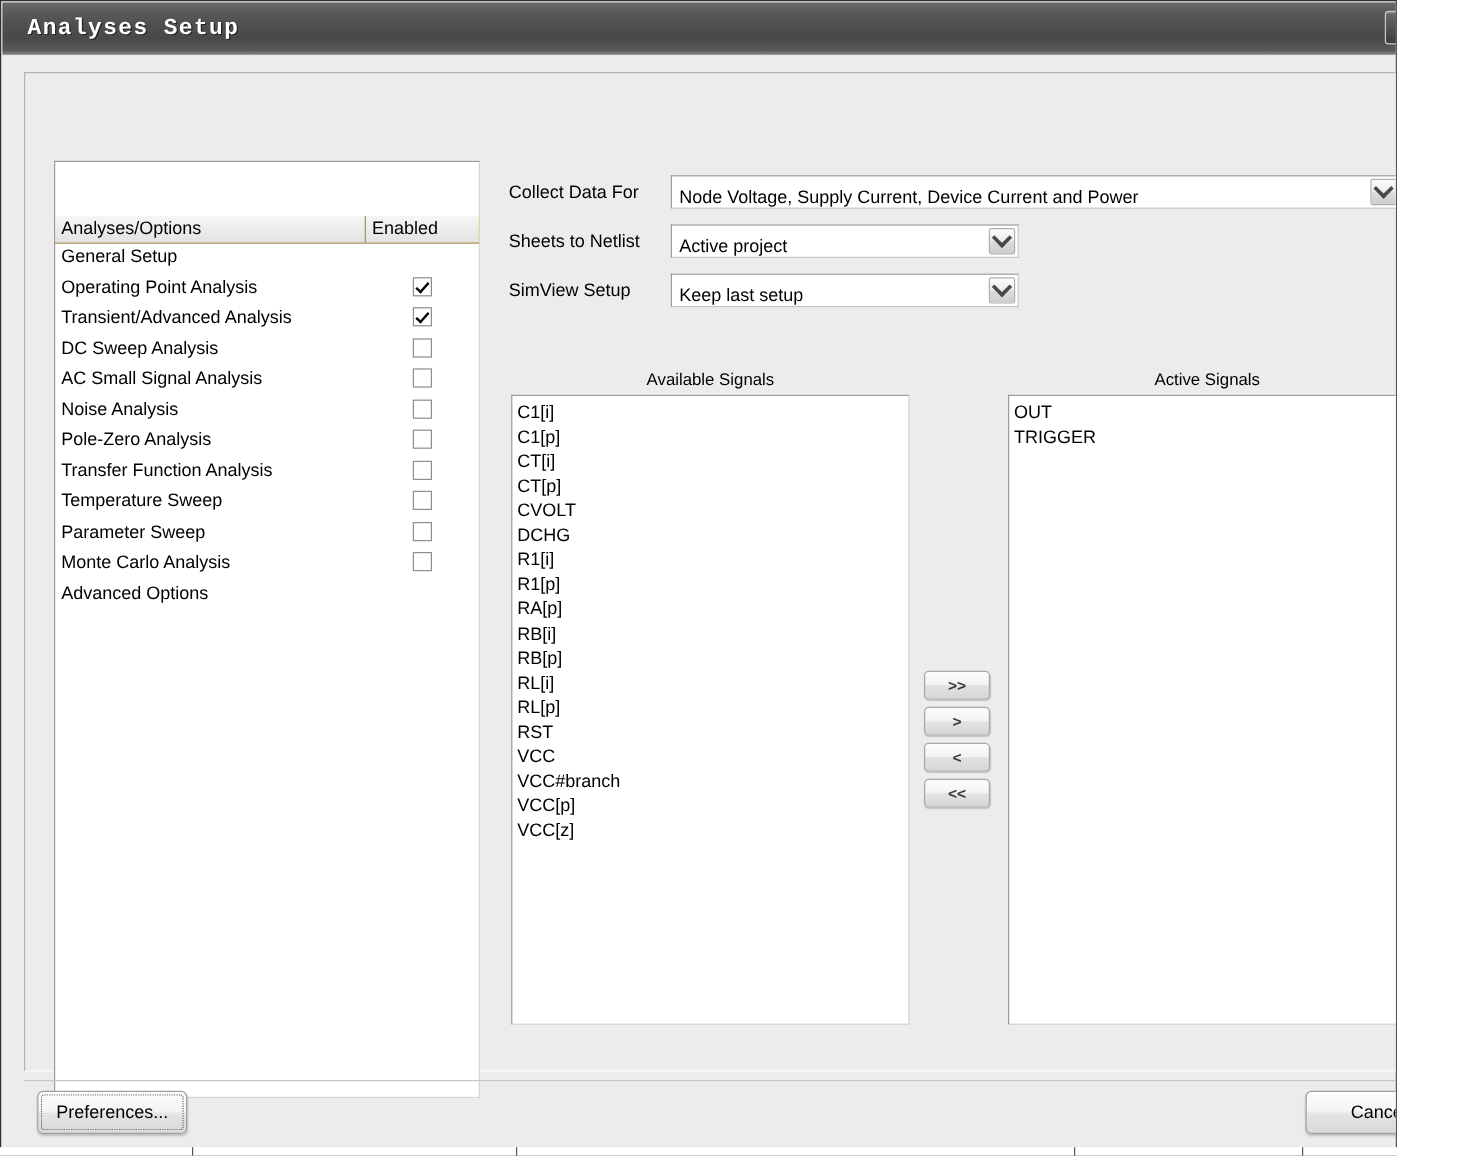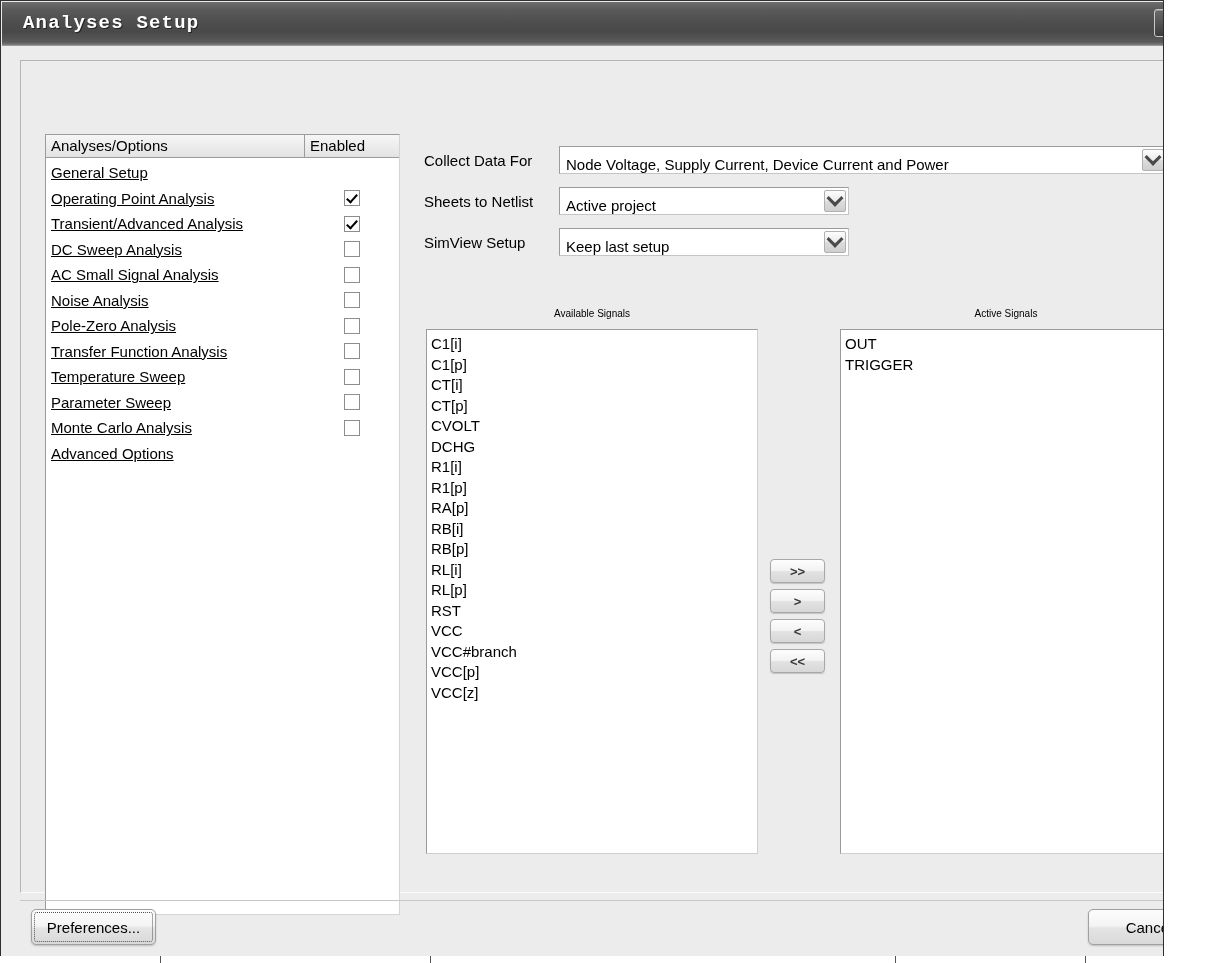--- a/index.html
+++ b/index.html
@@ -112,38 +112,37 @@
     border: 1px solid #9b9b9b;
     border-right-color: #d4d4d4;
     border-bottom-color: #d4d4d4;
   }
   .ap-header {
     display: flex;
     height: 23px;
     background: #eab308;
     border-bottom: 1px solid #9b9b9b;
     box-sizing: border-box;
+    margin-top: 45px;
   }
   .ap-header .hcell {
     font-size: 15px;
     color: #000;
     padding: 2px 0 0 5px;
     box-sizing: border-box;
     height: 22px;
     background: linear-gradient(to bottom, #f6f6f6, #e3e3e3);
   }
   .ap-header .hcell.name { width: 259px; border-right: 1px solid #9b9b9b; }
   .ap-header .hcell.enabled { width: 94px; }
 
   .ap-rows { padding-top: 2px; }
   .ap-row {
     display: flex;
-    align-items: center;
     height: 25.5px;
-    text-decoration: underline;
   }
   .ap-label {
     width: 259px;
     font-size: 15px;
     color: #000;
     padding-left: 5px;
     box-sizing: border-box;
     white-space: nowrap;
   }
   .ap-chkwrap {
@@ -219,21 +218,21 @@
   .chev {
     width: 9px; height: 9px;
     border: solid #4a4a4a;
     border-width: 0 3px 3px 0;
     transform: rotate(45deg) translate(-2px,-2px);
   }
 
   
   .signals-title {
     position: absolute;
-    font-size: 10px;
+    font-size: 14px;
     color: #000;
     text-align: center;
   }
   .listbox {
     position: absolute;
     box-sizing: border-box;
     background: #ffffff;
     border: 1px solid #9b9b9b;
     border-right-color: #cfcfcf;
     border-bottom-color: #cfcfcf;

